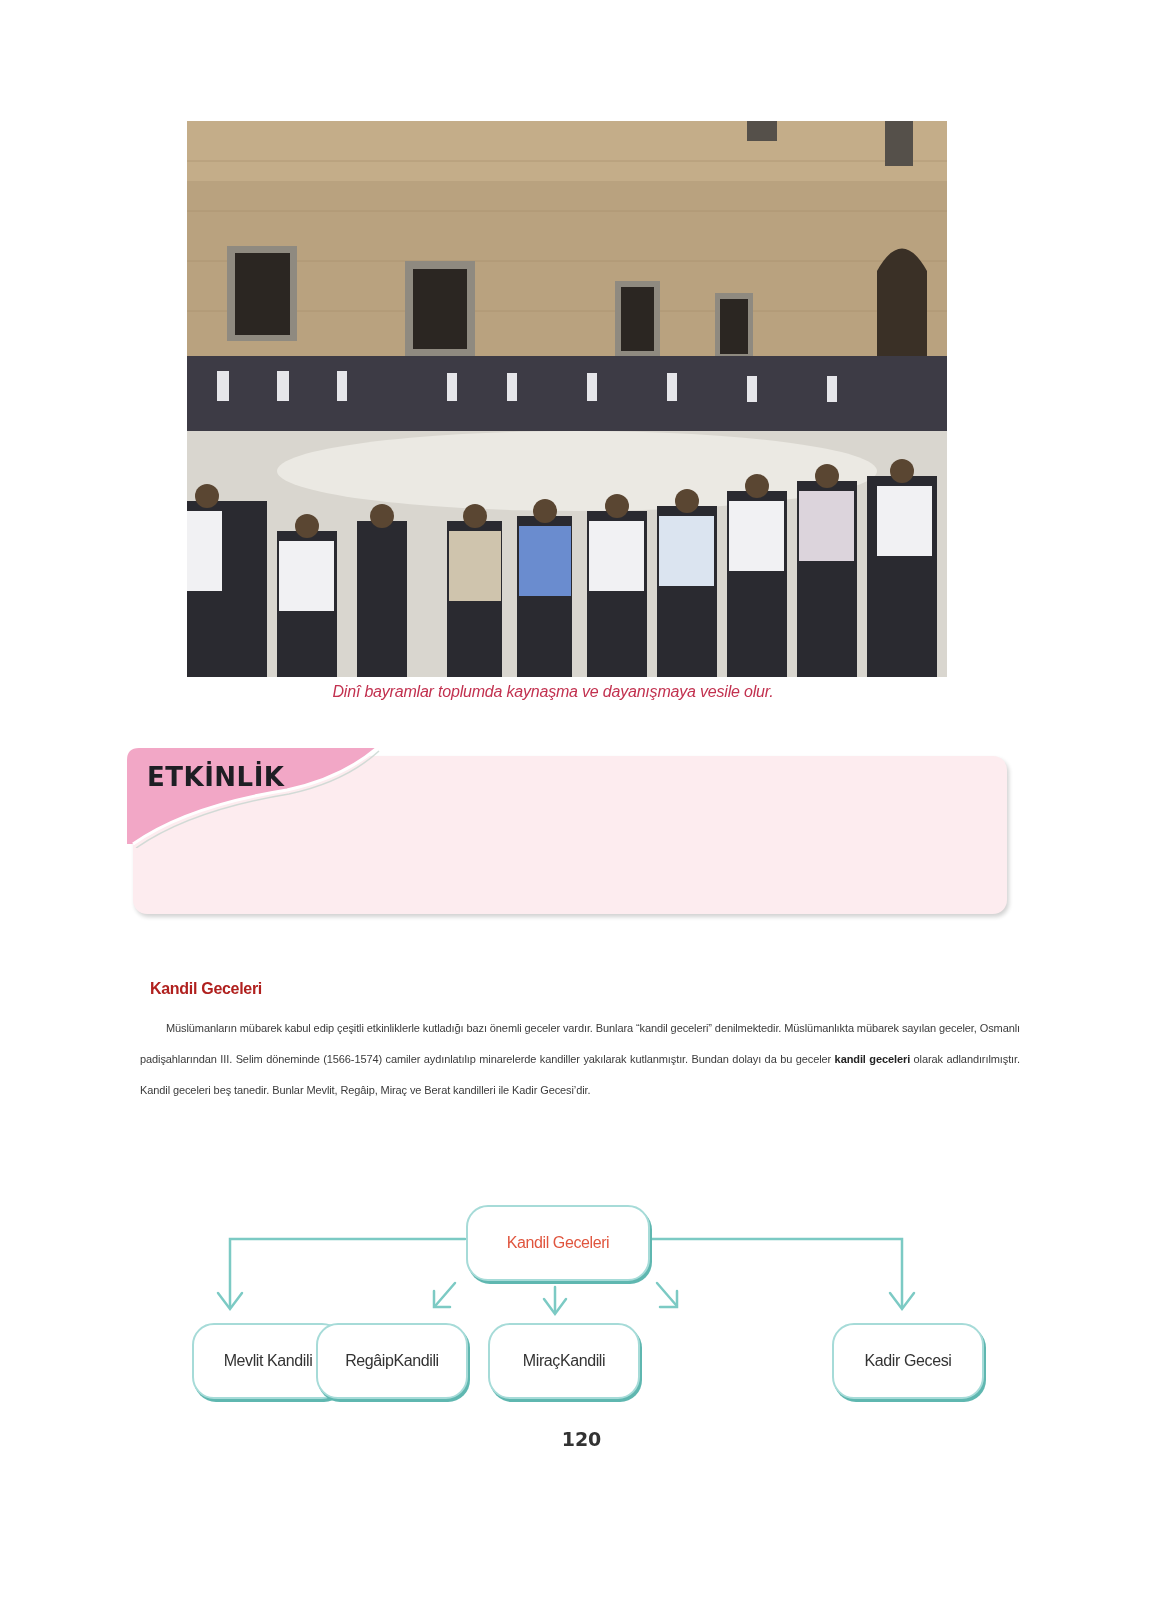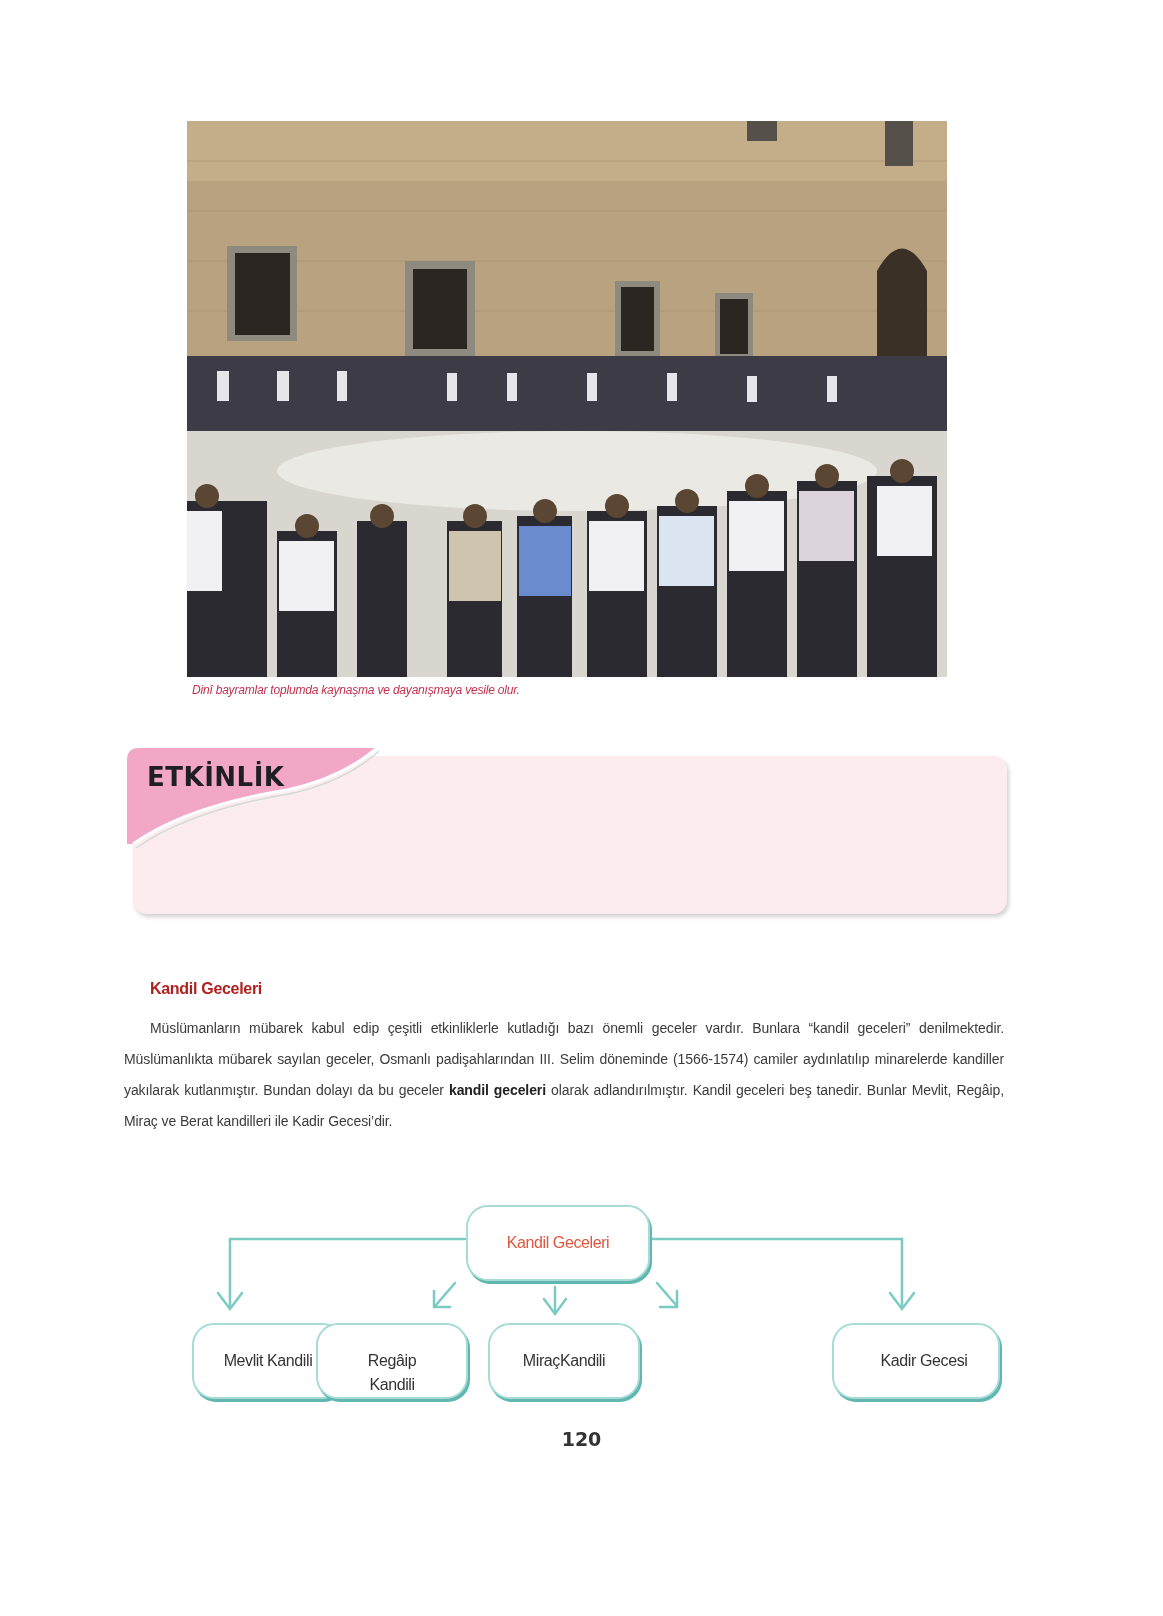--- a/index.html
+++ b/index.html
@@ -3,38 +3,38 @@
 <meta charset="utf-8">
 <style>
   html, body { margin: 0; padding: 0; background: #ffffff; }
   body { width: 1163px; height: 1616px; position: relative; overflow: hidden;
          font-family: "Liberation Sans", sans-serif; color: #3a3a3a; }
 
   
   .photo { position: absolute; left: 187px; top: 121px; width: 760px; height: 556px; overflow: hidden;
            background: #c9b89a; }
   .photo svg { display: block; width: 100%; height: 100%; }
-  .caption { position: absolute; left: 192px; top: 683px; width: 760px; text-align: left;
-             font-size: 12px; font-style: italic; color: #c2314f; letter-spacing: -0.2px; }
+  .caption { position: absolute; left: 173px; top: 683px; width: 760px; text-align: center;
+             font-size: 16px; font-style: italic; color: #c2314f; letter-spacing: -0.2px; }
 
   
   .activity { position: absolute; left: 127px; top: 748px; width: 880px; height: 166px; }
   .activity-box { position: absolute; left: 6px; top: 8px; right: 0; bottom: 0;
                   background: #fdecef; border-radius: 14px;
                   box-shadow: 2px 3px 4px rgba(0,0,0,0.18); }
   .activity-tab { position: absolute; left: 0; top: 0; width: 260px; height: 100px; }
   .activity-title { position: absolute; left: 20px; top: 14px; font-family: "DejaVu Sans", sans-serif;
                     font-weight: bold; font-size: 26px; color: #1e1e24; letter-spacing: 0.5px; }
   .activity-text { position: absolute; left: 22px; top: 88px; width: 840px; font-size: 15px;
                    line-height: 28px; color: #3d3540; text-indent: 26px; letter-spacing: -0.3px; }
 
   
   .section-title { position: absolute; left: 150px; top: 980px; font-weight: bold; font-size: 16px;
                    color: #b0201e; letter-spacing: -0.3px; }
-  .body-text { position: absolute; left: 124px; top: 1013px; width: 880px; font-size: 14px;
+  .body-text { position: absolute; left: 140px; top: 1013px; width: 880px; font-size: 11px;
                line-height: 31px; color: #3b3b3b; text-indent: 26px; text-align: justify; letter-spacing: -0.1px; }
   .body-text b { color: #222; }
 
   
   .diagram { position: absolute; left: 130px; top: 1195px; width: 870px; height: 220px; }
   .diagram svg.lines { position: absolute; left: 0; top: 0; }
   .node { position: absolute; background: #ffffff; border: 2px solid #a6dbd8; border-radius: 22px;
           box-shadow: 2px 3px 0 #5fb7b0; display: flex; align-items: center; justify-content: center;
           text-align: center; font-size: 16px; color: #333; line-height: 24px; letter-spacing: -0.4px; }
   .node.root { color: #e0553e; }
@@ -152,26 +152,26 @@
       <line x1="527" y1="88" x2="546" y2="110"></line>
       <polyline points="530,112 547,112 547,96"></polyline>
     </g>
   </svg>
   <div class="node root" style="left:336px;top:10px;width:180px;height:72px;">
     <span>Kandil Geceleri</span>
   </div>
   <div class="node" style="left:14px;top:128px;width:148px;height:72px;margin-left:48px;">
     <span>Mevlit Kandili</span>
   </div>
-  <div class="node" style="left:186px;top:128px;width:148px;height:72px;flex-direction:column;justify-content:flex-end;">
+  <div class="node" style="left:186px;top:128px;width:148px;height:72px;flex-direction:row;">
     <span>Regâip</span>
     <span>Kandili</span>
   </div>
   <div class="node" style="left:358px;top:128px;width:148px;height:72px;flex-direction:row;">
     <span>Miraç</span>
     <span>Kandili</span>
   </div>
-  <div class="node" style="left:702px;top:128px;width:148px;height:72px;padding-left:16px;">
+  <div class="node" style="left:702px;top:128px;width:148px;height:72px;">
     <span>Kadir Gecesi</span>
   </div>
 </div>
 
 <div class="page-number">120</div>
 
 </body></html>

